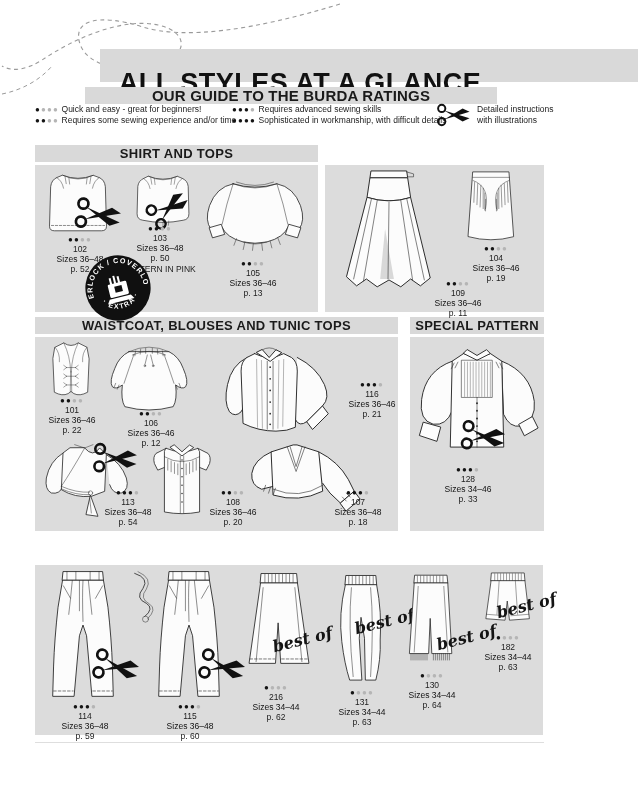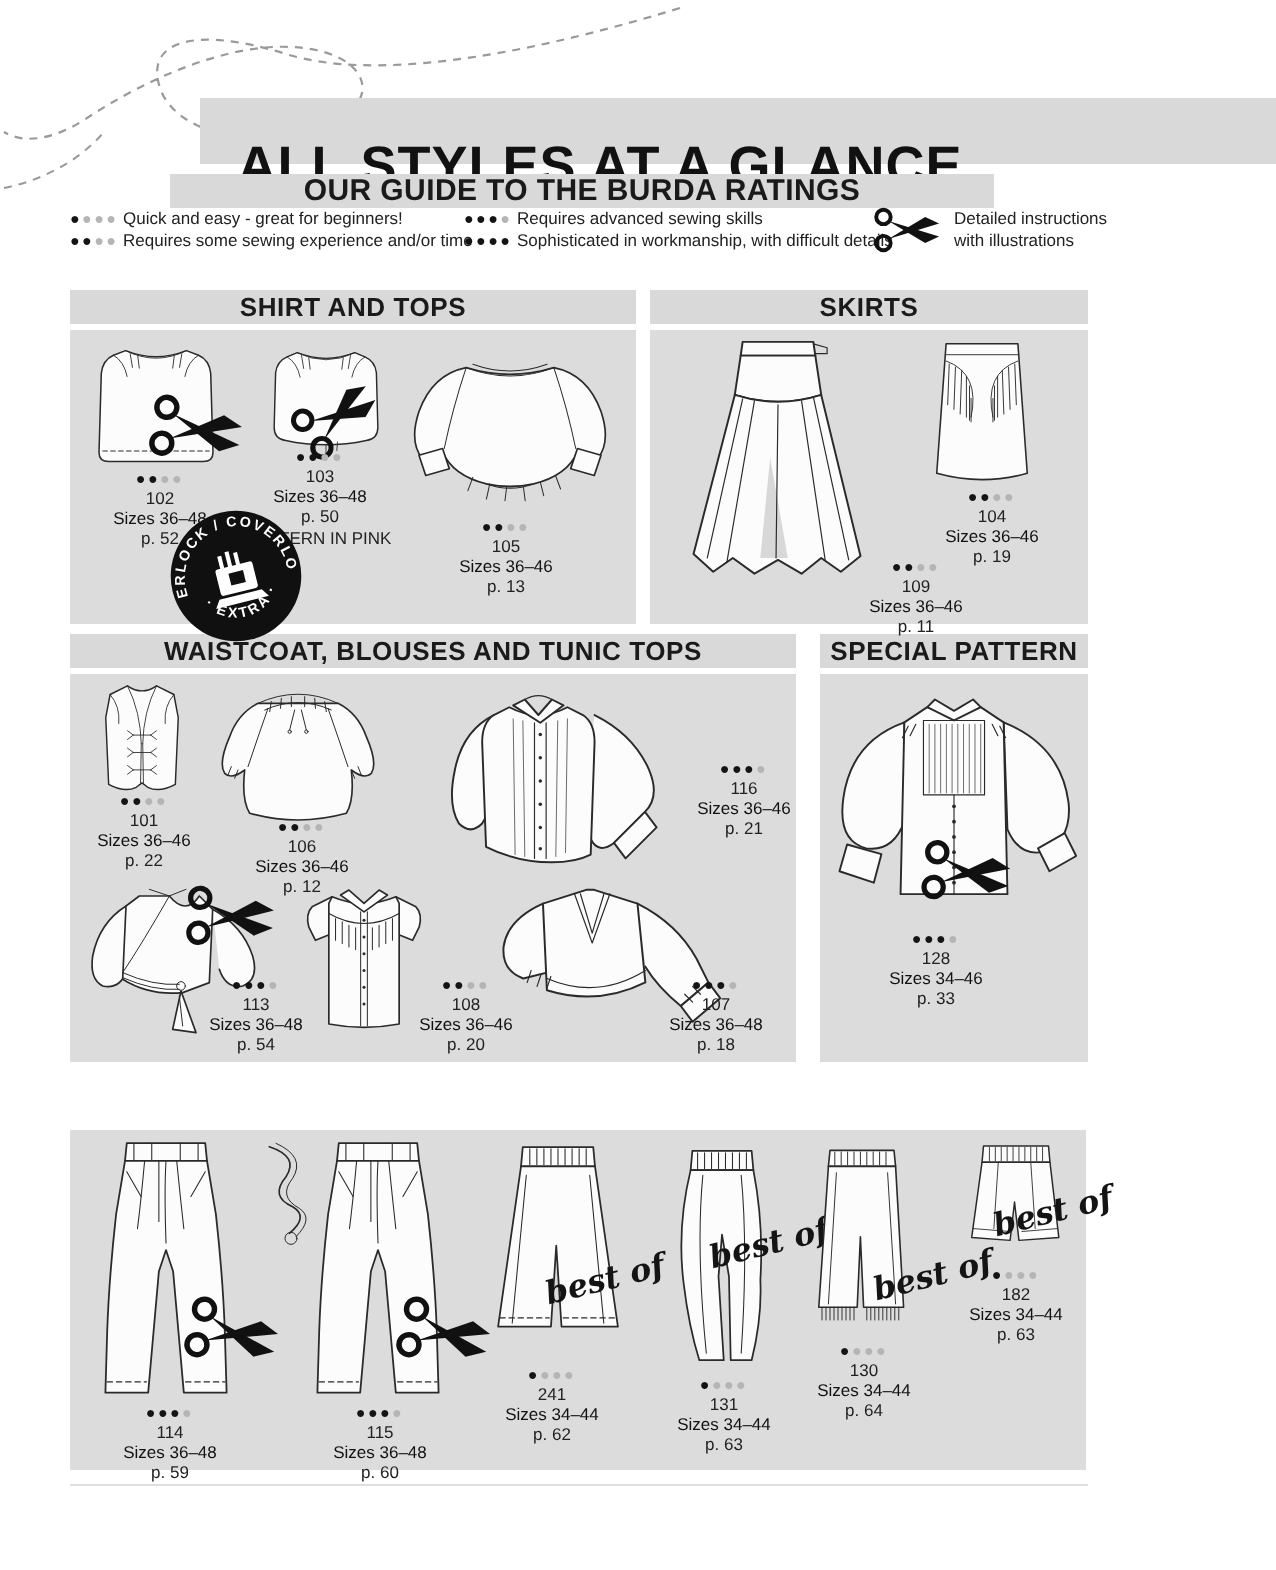--- a/index.html
+++ b/index.html
@@ -63,21 +63,20 @@
   <svg class="scis" style="left:436px;top:102px" width="36" height="26" viewBox="0 0 44 30">
     <circle cx="7" cy="7" r="4.4" fill="none" stroke="#111" stroke-width="2.4"></circle>
     <circle cx="7" cy="23" r="4.4" fill="none" stroke="#111" stroke-width="2.4"></circle>
     <path d="M10 9.5 L41 19 L32.5 23 Z" fill="#111"></path>
     <path d="M10 20.5 L41 11 L32.5 7 Z" fill="#111"></path>
   </svg>
   <div class="legend-item" style="left:477px;top:104px">Detailed instructions</div>
   <div class="legend-item" style="left:477px;top:115px">with illustrations</div>
 
   <div class="bar sechead" style="left:35px;top:145px;width:283px;height:17px">SHIRT AND TOPS</div>
-  <div class="bar sechead" style="left:325px;top:145px;width:219px;height:17px">SKIRTS</div>
   <div class="bar sechead" style="left:35px;top:317px;width:363px;height:17px">WAISTCOAT, BLOUSES AND TUNIC TOPS</div>
   <div class="bar sechead" style="left:410px;top:317px;width:134px;height:17px">SPECIAL PATTERN</div>
 
   <div class="panel" style="left:35px;top:165px;width:283px;height:147px"></div>
   <div class="panel" style="left:325px;top:165px;width:219px;height:147px"></div>
   <div class="panel" style="left:35px;top:337px;width:363px;height:194px"></div>
   <div class="panel" style="left:410px;top:337px;width:134px;height:194px"></div>
   <div class="panel" style="left:35px;top:565px;width:508px;height:170px"></div>
   <div class="rule"></div>
 
@@ -392,21 +391,21 @@
   <svg class="g" style="left:242px;top:570px" width="74" viewBox="0 0 84 118">
     <path class="f" d="M22 4 L62 4 L63 15 L21 15 Z"></path>
     <path class="thin" d="M26 5 V14 M30 5 V14 M34 5 V14 M38 5 V14 M42 5 V14 M46 5 V14 M50 5 V14 M54 5 V14 M58 5 V14"></path>
     <path class="f" d="M21 15 L8 106 L38 106 L41 60 L44 106 L76 106 L63 15 Z"></path>
     <path class="thin" d="M24 20 L16 104 M60 20 L68 104"></path>
     <path class="dash" d="M9 101 L37 101 M45 101 L74 101"></path>
   </svg>
   <div class="bestof" style="left:272px;top:630px">best of</div>
   <div class="plabel" style="left:231px;top:684px">
     <div class="dots"><span class="don">●</span><span class="doff">●●●</span></div>
-    <div>241</div>
+    <div>216</div>
     <div class="sizes">Sizes 34–44</div>
     <div>p. 62</div>
   </div>
 
   <svg class="g" style="left:327px;top:572px" width="68" viewBox="0 0 78 132">
     <path class="f" d="M22 4 L56 4 L57 15 L21 15 Z"></path>
     <path class="thin" d="M25 5 V14 M29 5 V14 M33 5 V14 M37 5 V14 M41 5 V14 M45 5 V14 M49 5 V14 M53 5 V14"></path>
     <path class="f" d="M21 15 Q13 48 17 80 Q20 105 26 124 L40 124 L37 76 L39 52 L43 76 L44 124 L56 124 Q62 100 61 78 Q63 46 57 15 Z"></path>
     <path class="thin" d="M28 18 Q24 60 30 120 M50 18 Q54 60 50 120"></path>
   </svg>

